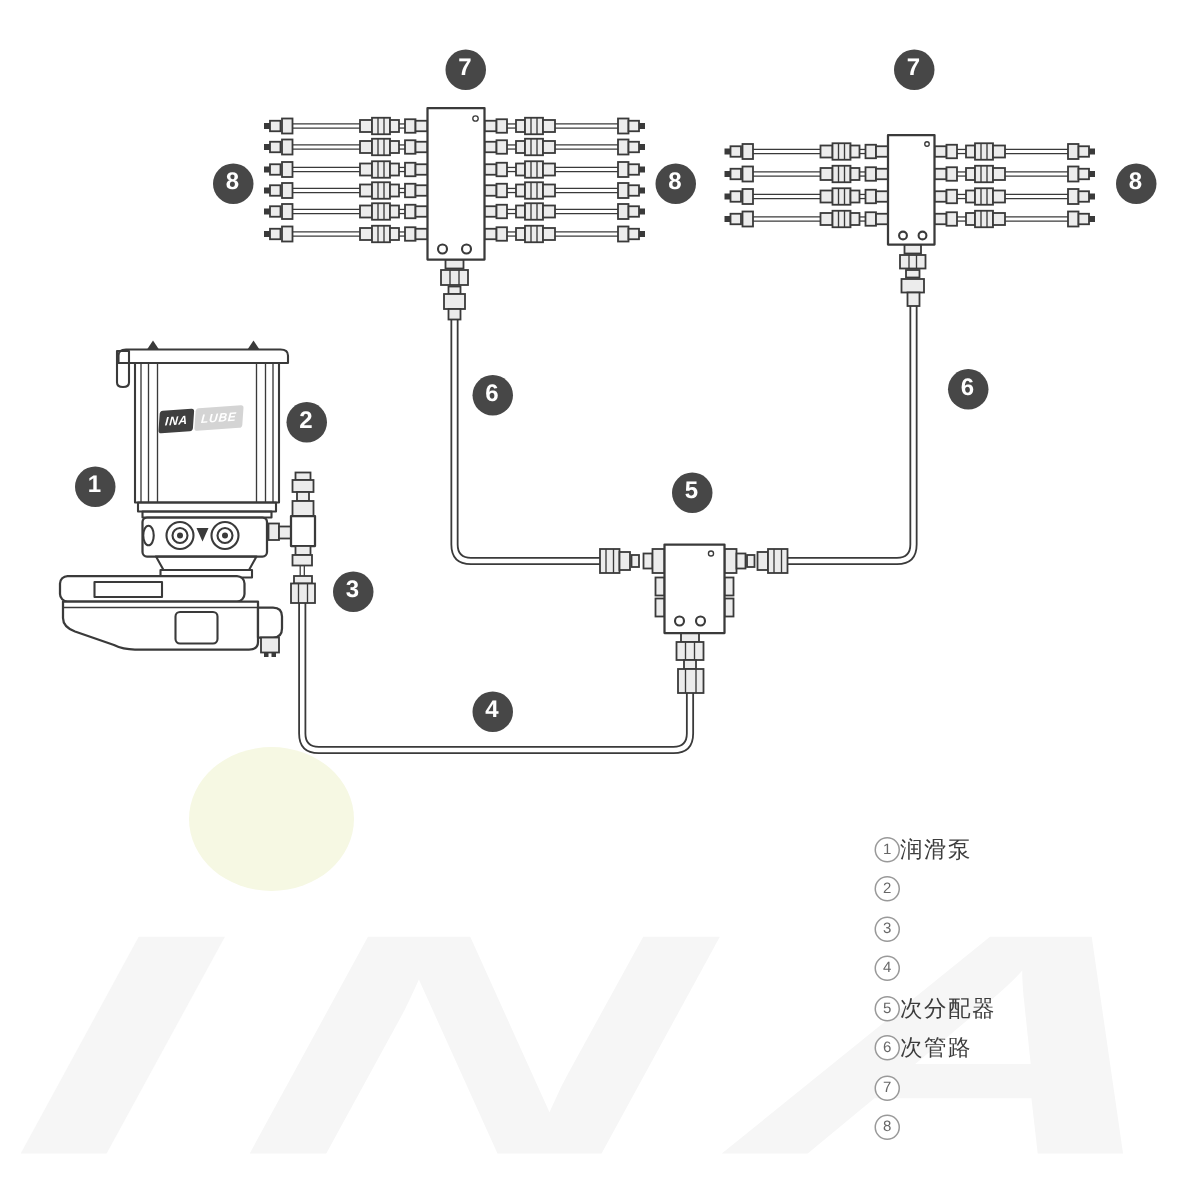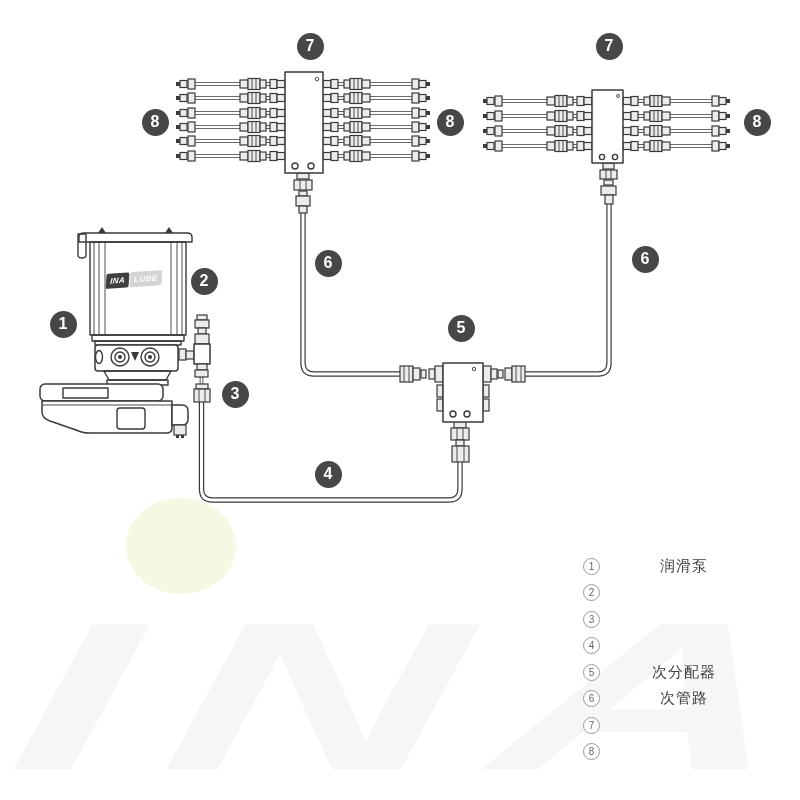--- a/index.html
+++ b/index.html
@@ -33,21 +33,21 @@
   .logo-seg{font-style:italic;font-weight:bold;font-size:8px;line-height:1;color:#fff;
       padding:4px 4px 3px 4px;border-radius:2px;transform:skewX(-8deg);letter-spacing:.5px;}
   .logo-dark{background:var(--logo-dark);}
   .logo-light{background:var(--logo-light);}
   
   .legend{position:absolute;left:572px;top:553px;width:198px;z-index:3;}
   .legend-row{display:flex;align-items:center;height:26.5px;padding-left:11px;box-sizing:border-box;}
   .legend-num{flex:0 0 auto;width:15px;height:15px;border:1.2px solid var(--legend-circle-border);
       border-radius:50%;color:#666;font-size:10px;display:flex;align-items:center;
       justify-content:center;background:#fff;}
-  .legend-label{flex:1;text-align:center;font-size:15px;color:var(--legend-text);
+  .legend-label{flex:1;text-align:left;font-size:15px;color:var(--legend-text);
       letter-spacing:1px;padding-right:2px;}
 </style>
 </head>
 <body>
 
 <div class="stage">
 
   <div class="watermark">INA</div>
   <div class="blob"></div>
 

